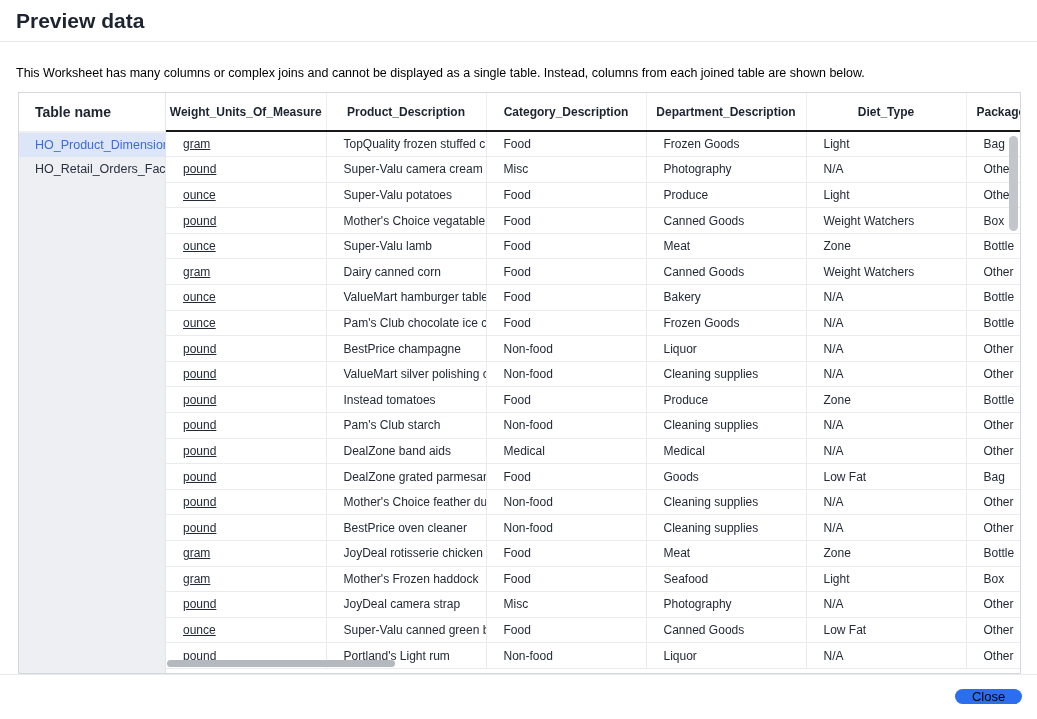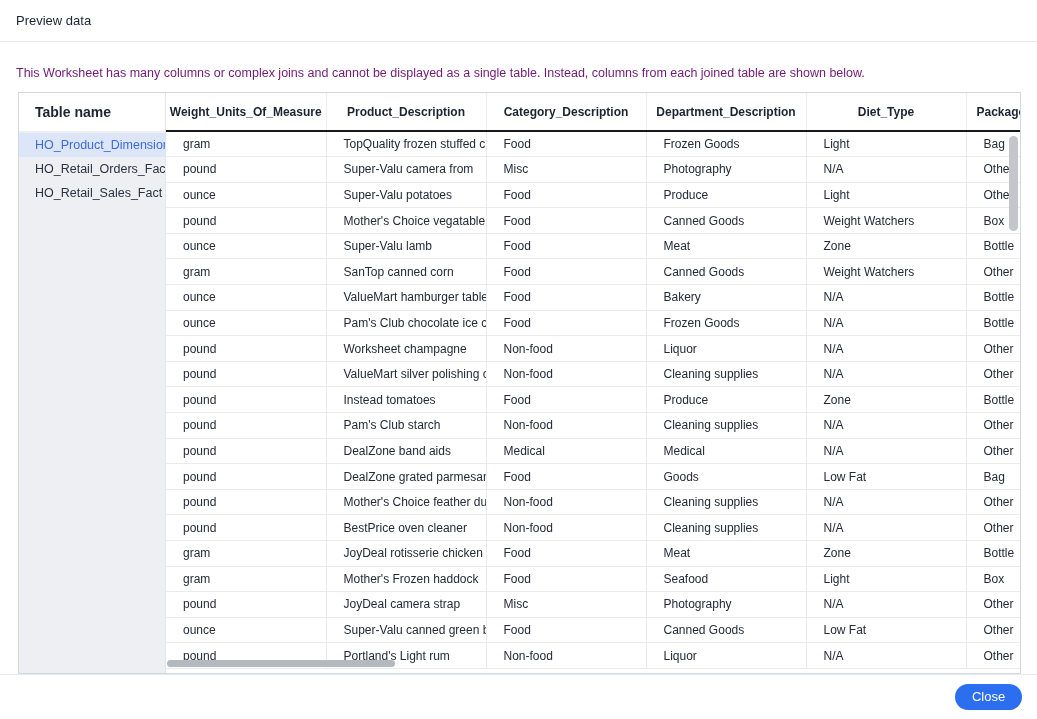--- a/index.html
+++ b/index.html
@@ -11,29 +11,29 @@
     color: #1e2533;
   }
   
   .dlg-header {
     height: 42px;
     border-bottom: 1px solid #e8e9eb;
     display: flex; align-items: center;
     padding: 0 16px;
   }
   .dlg-title {
-    font-size: 13px;
-    font-weight: 400;
+    font-size: 21px;
+    font-weight: 700;
     color: #1c2331;
   }
   
   .description {
     margin: 24px 16px 12px 16px;
     font-size: 12.5px;
-    color: #701a75;
+    color: #000000;
   }
   .preview-container {
     margin-left: 18px;
     width: 1003px;
     height: 582px;
     border: 1px solid #d4d8de;
     display: flex;
     position: relative;
     overflow: hidden;
     background: #ffffff;
@@ -105,21 +105,21 @@
   td {
     height: 25.6px;
     font-size: 12px;
     color: #242a38;
     padding-left: 17px;
     border-bottom: 1px solid #e9ebef;
     border-left: 1px solid #e9ebef;
     white-space: nowrap;
     overflow: hidden;
   }
-  td:first-child { border-left: none; }
+  td:first-child { border-left: none; text-decoration: underline; }
   
   .vthumb {
     position: absolute;
     right: 2px;
     top: 43px;
     width: 9px;
     height: 95px;
     border-radius: 5px;
     background: #c3c6cc;
   }
@@ -135,48 +135,47 @@
   
   .dlg-footer {
     height: 44px;
     border-top: 1px solid #e8e9eb;
     display: flex;
     align-items: center;
     justify-content: flex-end;
     padding-right: 15px;
   }
   .close-btn {
-    height: 26px;
+    height: 15px;
     min-width: 67px;
     padding: 0 16px;
     border: none;
     border-radius: 15px;
     background: #2b6ff0;
-    color: #ffffff;
+    color: #000000;
     font-size: 13px;
     font-family: "Liberation Sans", sans-serif;
     cursor: pointer;
   }
 </style>
 </head>
 <body>
 
 <div class="dlg-header">
   <h1 class="dlg-title">Preview data</h1>
 </div>
 
 <p class="description">This Worksheet has many columns or complex joins and cannot be displayed as a single table. Instead, columns from each joined table are shown below.</p>
 
 <div class="preview-container">
   <aside class="sidebar">
     <div class="sidebar-header">Table name</div>
     <ul class="sidebar-list">
         <li class="sb-item selected">HO_Product_Dimension</li>
         <li class="sb-item">HO_Retail_Orders_Fact</li>
-        <li class="sb-item">HO_Retail_Sales_Fact</li>
       </ul>
   </aside>
 
   <div class="data-area">
     <table>
       <colgroup>
           <col>
           <col>
           <col>
           <col>
@@ -197,21 +196,21 @@
           <tr>
             <td>gram</td>
             <td>TopQuality frozen stuffed c...</td>
             <td>Food</td>
             <td>Frozen Goods</td>
             <td>Light</td>
             <td>Bag</td>
           </tr>
           <tr>
             <td>pound</td>
-            <td>Super-Valu camera from</td>
+            <td>Super-Valu camera cream</td>
             <td>Misc</td>
             <td>Photography</td>
             <td>N/A</td>
             <td>Other</td>
           </tr>
           <tr>
             <td>ounce</td>
             <td>Super-Valu potatoes</td>
             <td>Food</td>
             <td>Produce</td>
@@ -229,21 +228,21 @@
           <tr>
             <td>ounce</td>
             <td>Super-Valu lamb</td>
             <td>Food</td>
             <td>Meat</td>
             <td>Zone</td>
             <td>Bottle</td>
           </tr>
           <tr>
             <td>gram</td>
-            <td>SanTop canned corn</td>
+            <td>Dairy canned corn</td>
             <td>Food</td>
             <td>Canned Goods</td>
             <td>Weight Watchers</td>
             <td>Other</td>
           </tr>
           <tr>
             <td>ounce</td>
             <td>ValueMart hamburger table</td>
             <td>Food</td>
             <td>Bakery</td>
@@ -253,21 +252,21 @@
           <tr>
             <td>ounce</td>
             <td>Pam's Club chocolate ice cream</td>
             <td>Food</td>
             <td>Frozen Goods</td>
             <td>N/A</td>
             <td>Bottle</td>
           </tr>
           <tr>
             <td>pound</td>
-            <td>Worksheet champagne</td>
+            <td>BestPrice champagne</td>
             <td>Non-food</td>
             <td>Liquor</td>
             <td>N/A</td>
             <td>Other</td>
           </tr>
           <tr>
             <td>pound</td>
             <td>ValueMart silver polishing c...</td>
             <td>Non-food</td>
             <td>Cleaning supplies</td>

